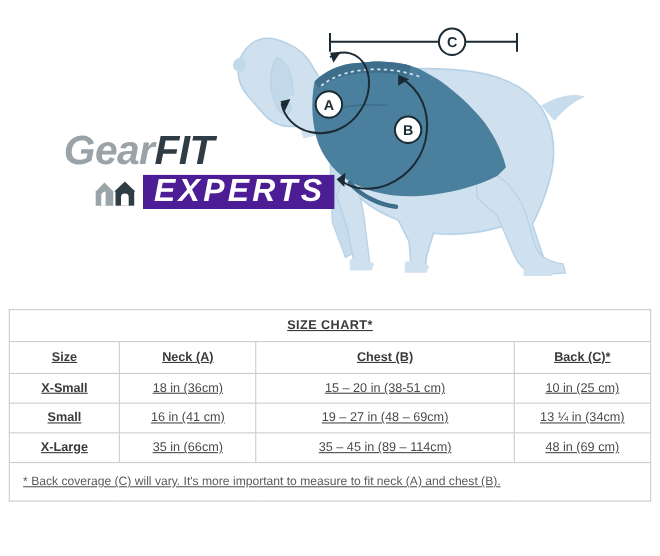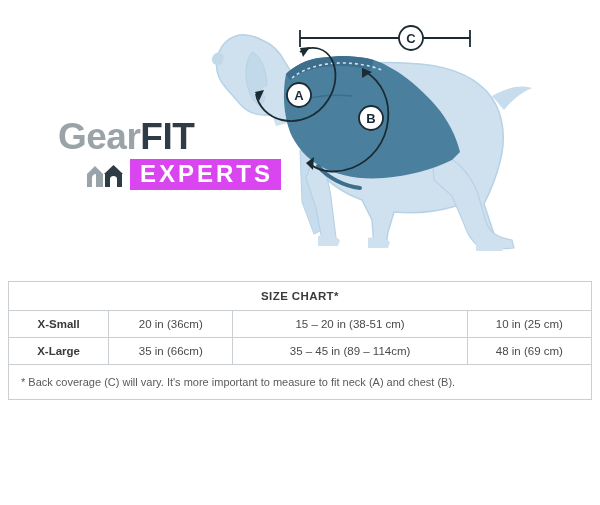--- a/index.html
+++ b/index.html
@@ -33,20 +33,21 @@
     top: 0;
   }
 
   
   .logo {
     position: absolute;
     left: 58px;
     top: 118px;
     width: 210px;
     height: 80px;
+    font-style: italic;
   }
   .logo-row1 {
     font-size: 37px;
     font-weight: bold;
     letter-spacing: -0.5px;
     line-height: 38px;
     white-space: nowrap;
   }
   .logo-gear { color: #9aa3a8; }
   .logo-fit { color: #2f3c45; }
@@ -56,23 +57,23 @@
     margin-top: 3px;
     margin-left: 26px;
   }
   .logo-mark {
     width: 40px;
     height: 30px;
     margin-right: 6px;
     flex: none;
   }
   .logo-experts {
-    background: #d946ef;
+    background: #4c1d95;
     color: #ffffff;
-    font-size: 24px;
+    font-size: 29px;
     font-weight: bold;
     letter-spacing: 3px;
     padding: 2px 8px 3px 10px;
     line-height: 26px;
   }
 
   
   .chart {
     position: absolute;
     left: 8px;
@@ -82,20 +83,21 @@
     border-collapse: collapse;
     table-layout: fixed;
     background: #ffffff;
   }
   .chart td, .chart th {
     border: 1px solid #c9ced2;
     text-align: center;
     font-size: 11.5px;
     color: #4a4a4a;
     padding: 7px 2px;
+    text-decoration: underline;
   }
   .chart .title-cell {
     font-size: 11.5px;
     font-weight: bold;
     letter-spacing: 0.4px;
     color: #3a3a3a;
     padding: 8px 2px;
   }
   .chart .hdr {
     font-weight: bold;
@@ -245,24 +247,36 @@
       <col class="col-size">
         <col class="col-neck">
         <col class="col-chest">
         <col class="col-back">
     </colgroup>
     <tbody>
       <tr>
         <td class="title-cell" colspan="4">SIZE CHART*</td>
       </tr>
       <tr>
+        <td class="hdr">Size</td>
+        <td class="hdr">Neck (A)</td>
+        <td class="hdr">Chest (B)</td>
+        <td class="hdr">Back (C)*</td>
+      </tr>
+      <tr>
         <td class="rowlabel">X-Small</td>
-        <td>20 in (36cm)</td>
+        <td>18 in (36cm)</td>
         <td>15 – 20 in (38-51 cm)</td>
         <td>10 in (25 cm)</td>
+      </tr>
+      <tr>
+        <td class="rowlabel">Small</td>
+        <td>16 in (41 cm)</td>
+        <td>19 – 27 in (48 – 69cm)</td>
+        <td>13 ¼ in (34cm)</td>
       </tr>
       <tr>
         <td class="rowlabel">X-Large</td>
         <td>35 in (66cm)</td>
         <td>35 – 45 in (89 – 114cm)</td>
         <td>48 in (69 cm)</td>
       </tr>
       <tr>
         <td class="footnote" colspan="4">* Back coverage (C) will vary. It's more important to measure to fit neck (A) and chest (B).</td>
       </tr>

